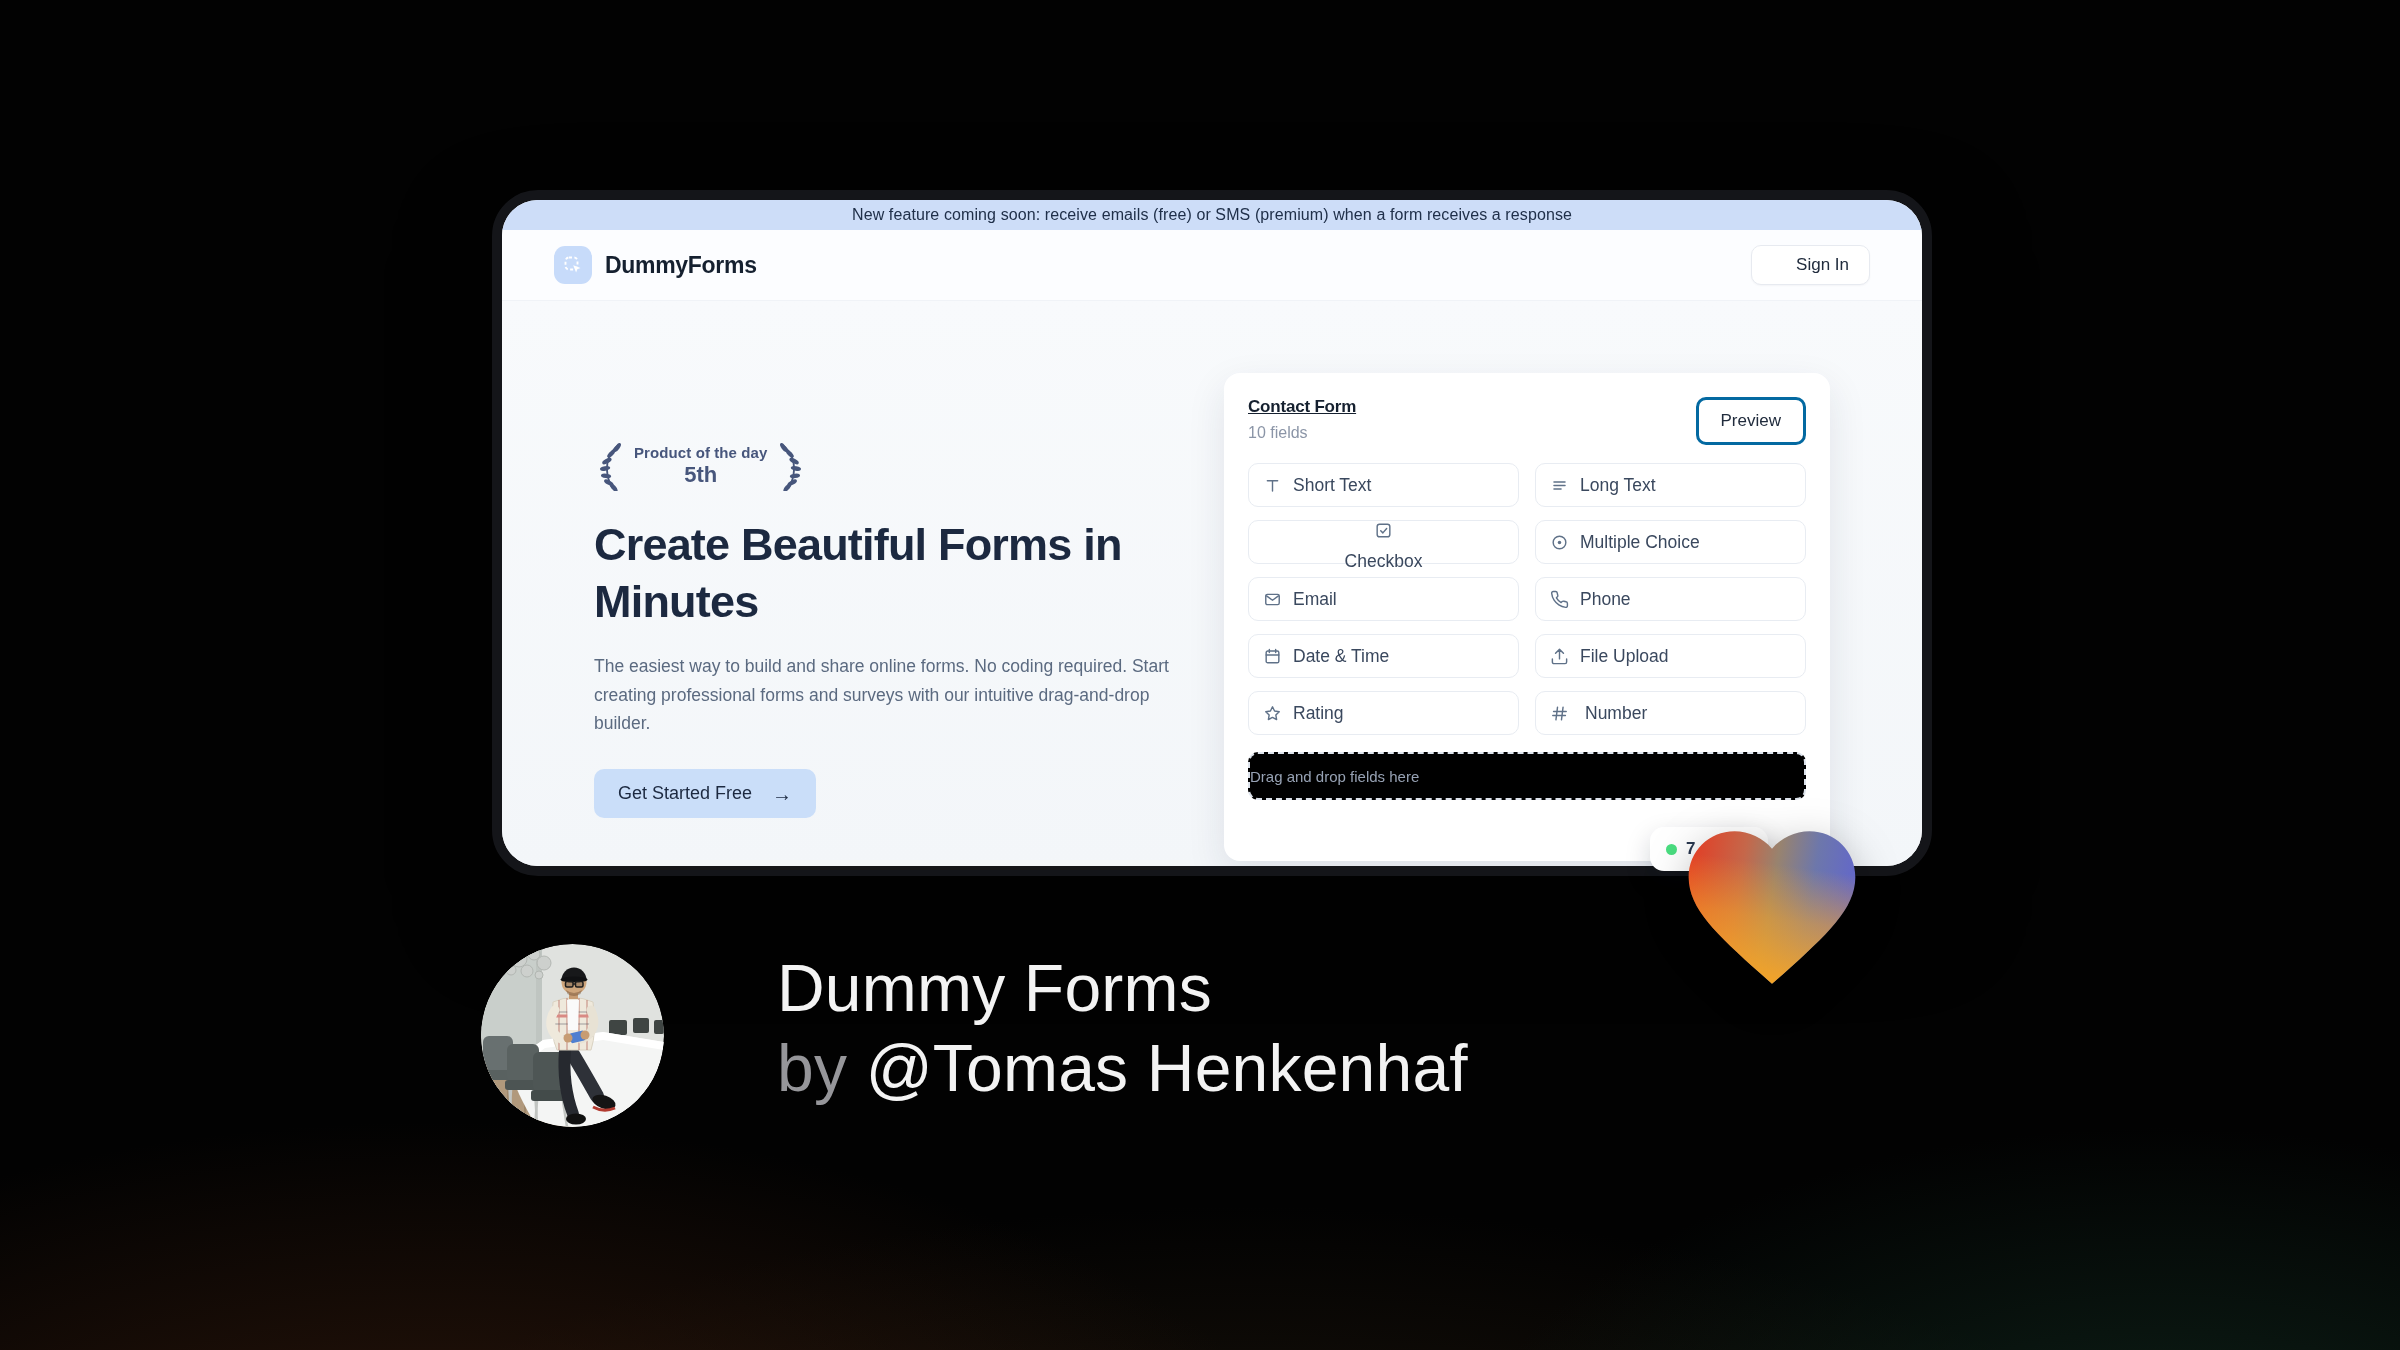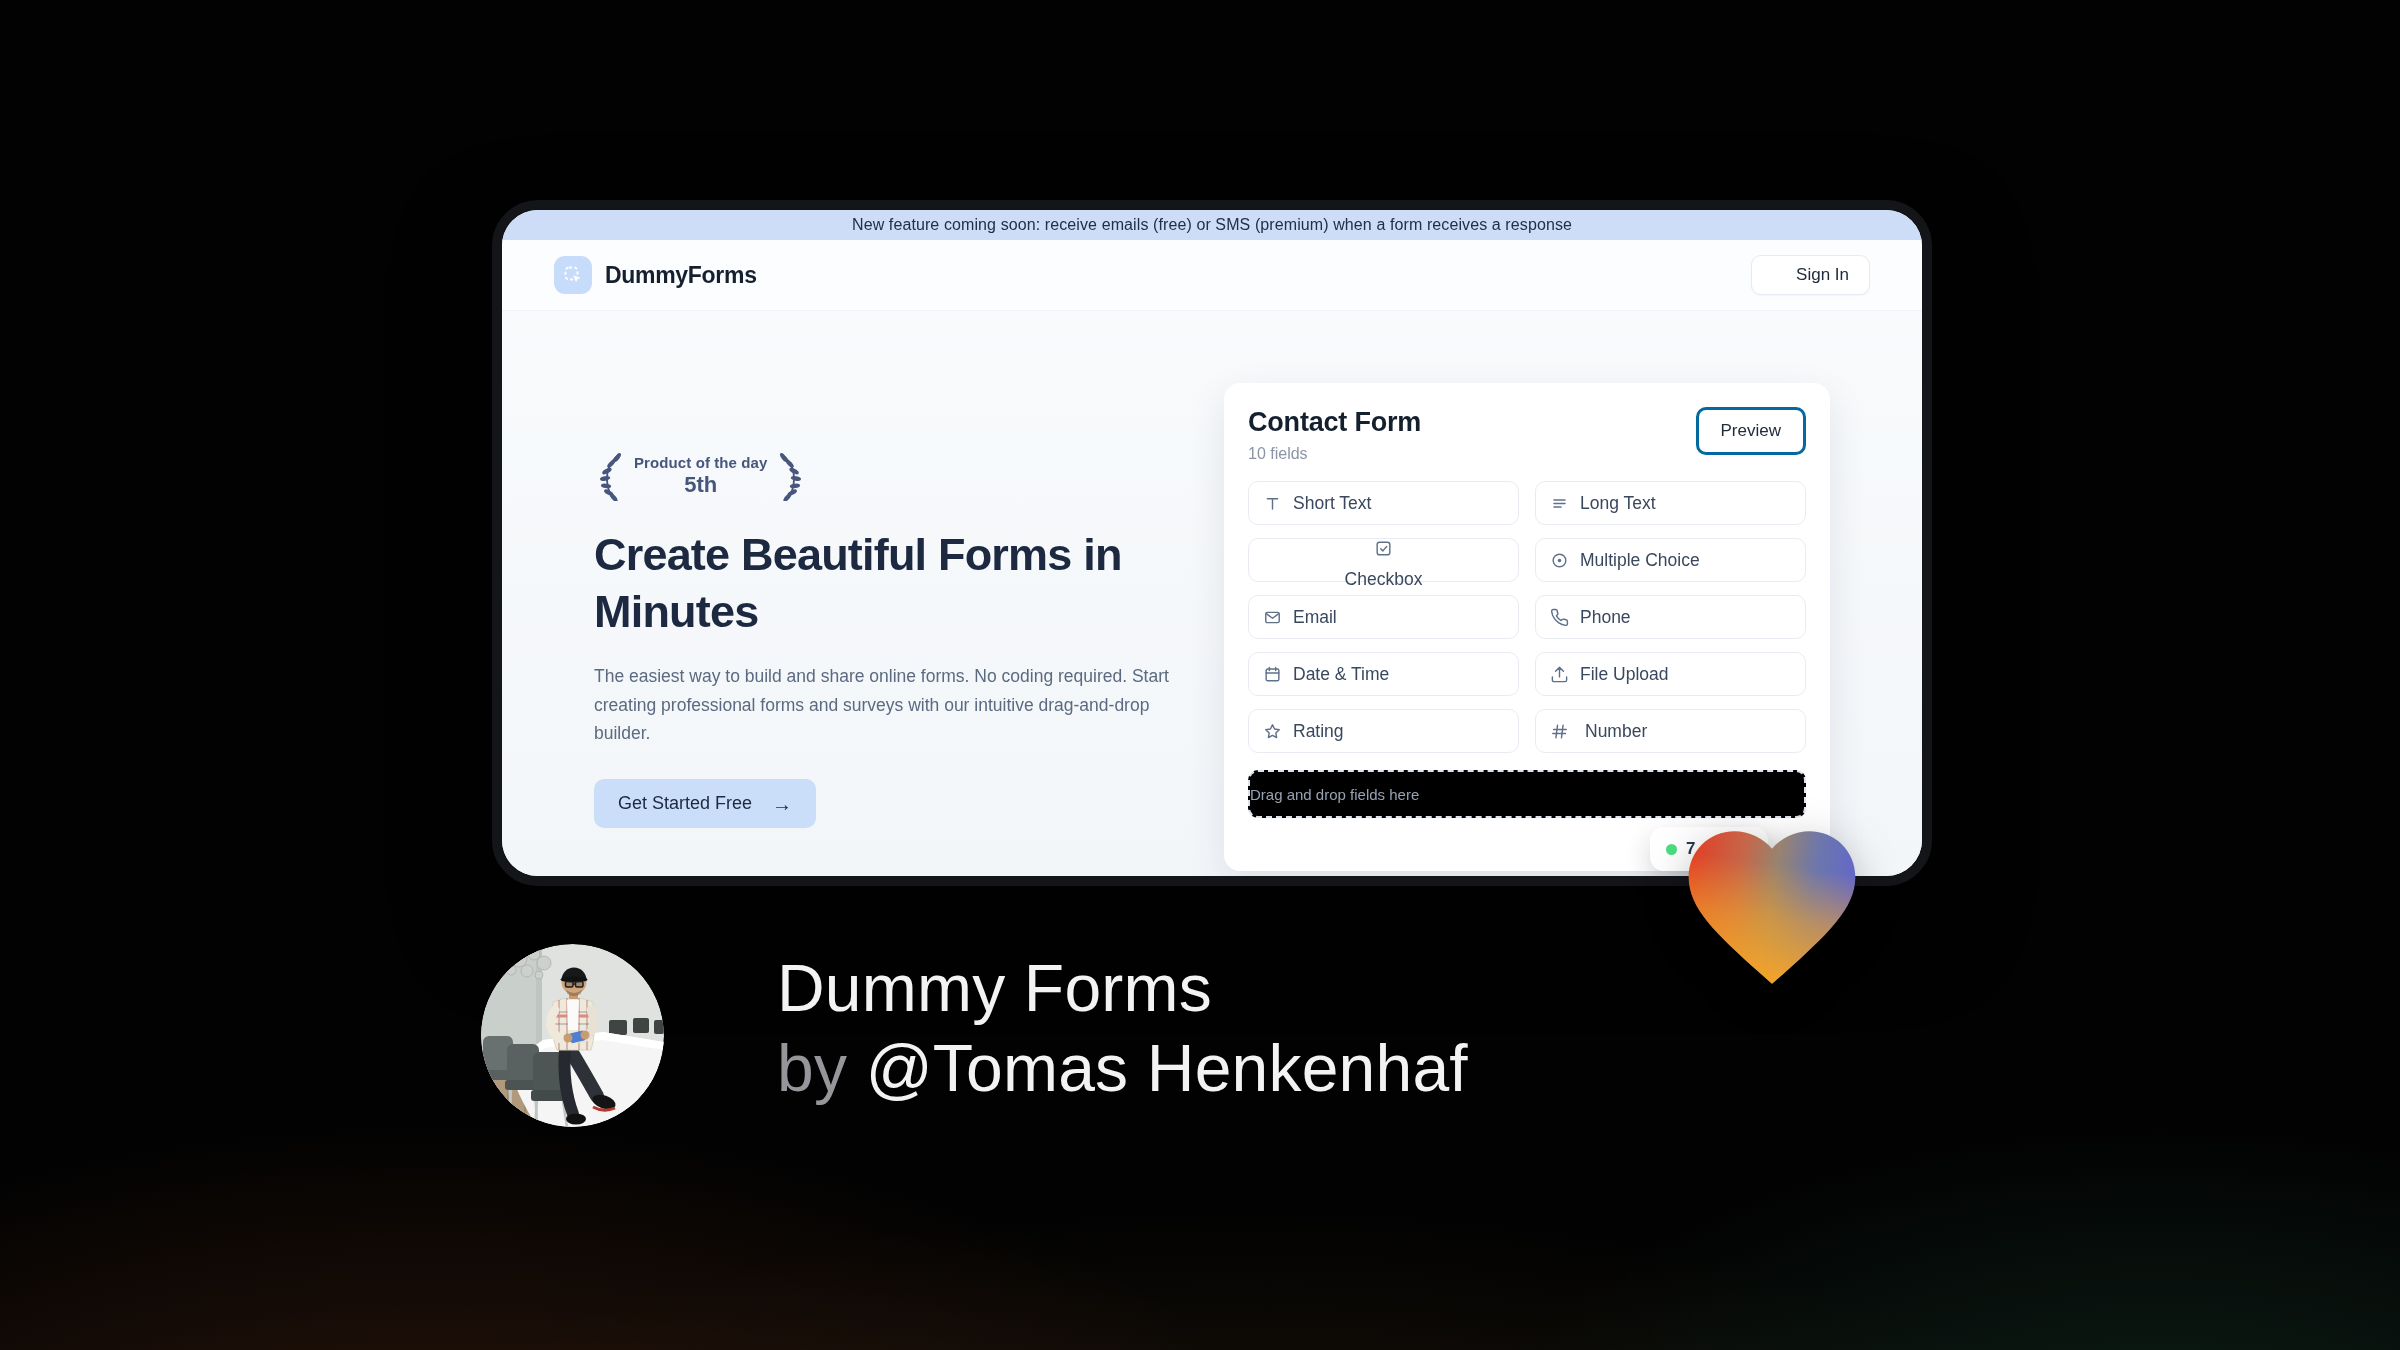--- a/index.html
+++ b/index.html
@@ -12,21 +12,21 @@
     position:relative;width:2400px;height:1350px;
     background:
       radial-gradient(1150px 620px at 90% 112%, rgba(16,38,28,.95), rgba(16,38,28,0) 62%),
       radial-gradient(1500px 760px at 18% 118%, rgba(56,28,13,.95), rgba(56,28,13,0) 62%),
       radial-gradient(1900px 900px at 52% 128%, rgba(46,33,18,.9), rgba(46,33,18,0) 58%),
       #020202;
   }
 
   
   .window{
-    position:absolute;left:492px;top:200px;width:1440px;height:686px;
+    position:absolute;left:492px;top:190px;width:1440px;height:686px;
     box-sizing:border-box;border:10px solid #141519;border-radius:46px;
     background:#f5f7fa;overflow:hidden;
     box-shadow:0 40px 90px rgba(0,0,0,.55);
   }
   .banner{
     height:30px;background:#cdddf8;color:#20304a;
     display:flex;align-items:center;justify-content:center;
     font-size:16px;letter-spacing:.1px;
   }
   .appbar{
@@ -65,21 +65,21 @@
   }
   .cta-arrow{font-size:20px;line-height:1;}
 
   
   .builder-card{
     margin-left:auto;margin-top:72px;width:606px;height:488px;box-sizing:border-box;
     background:#fff;border-radius:16px;padding:24px;
     box-shadow:0 14px 38px rgba(25,40,70,.10);
   }
   .card-head{display:flex;align-items:flex-start;}
-  .card-title{font-size:27px;font-weight:700;color:#15202f;letter-spacing:-.2px;}
+  .card-title{font-size:17px;font-weight:700;color:#15202f;letter-spacing:-.2px;text-decoration:underline;}
   .card-sub{font-size:16px;color:#8b95a7;margin-top:7px;}
   .preview-btn{
     margin-left:auto;background:#fff;border:3px solid #0369a1;border-radius:10px;
     padding:11px 22px;font-size:17px;color:#212c3d;
   }
   .field-grid{
     margin-top:18px;display:grid;grid-template-columns:1fr 1fr;gap:13px 16px;
   }
   .chip{
     height:44px;box-sizing:border-box;border:1px solid #e8ecf2;border-radius:10px;

